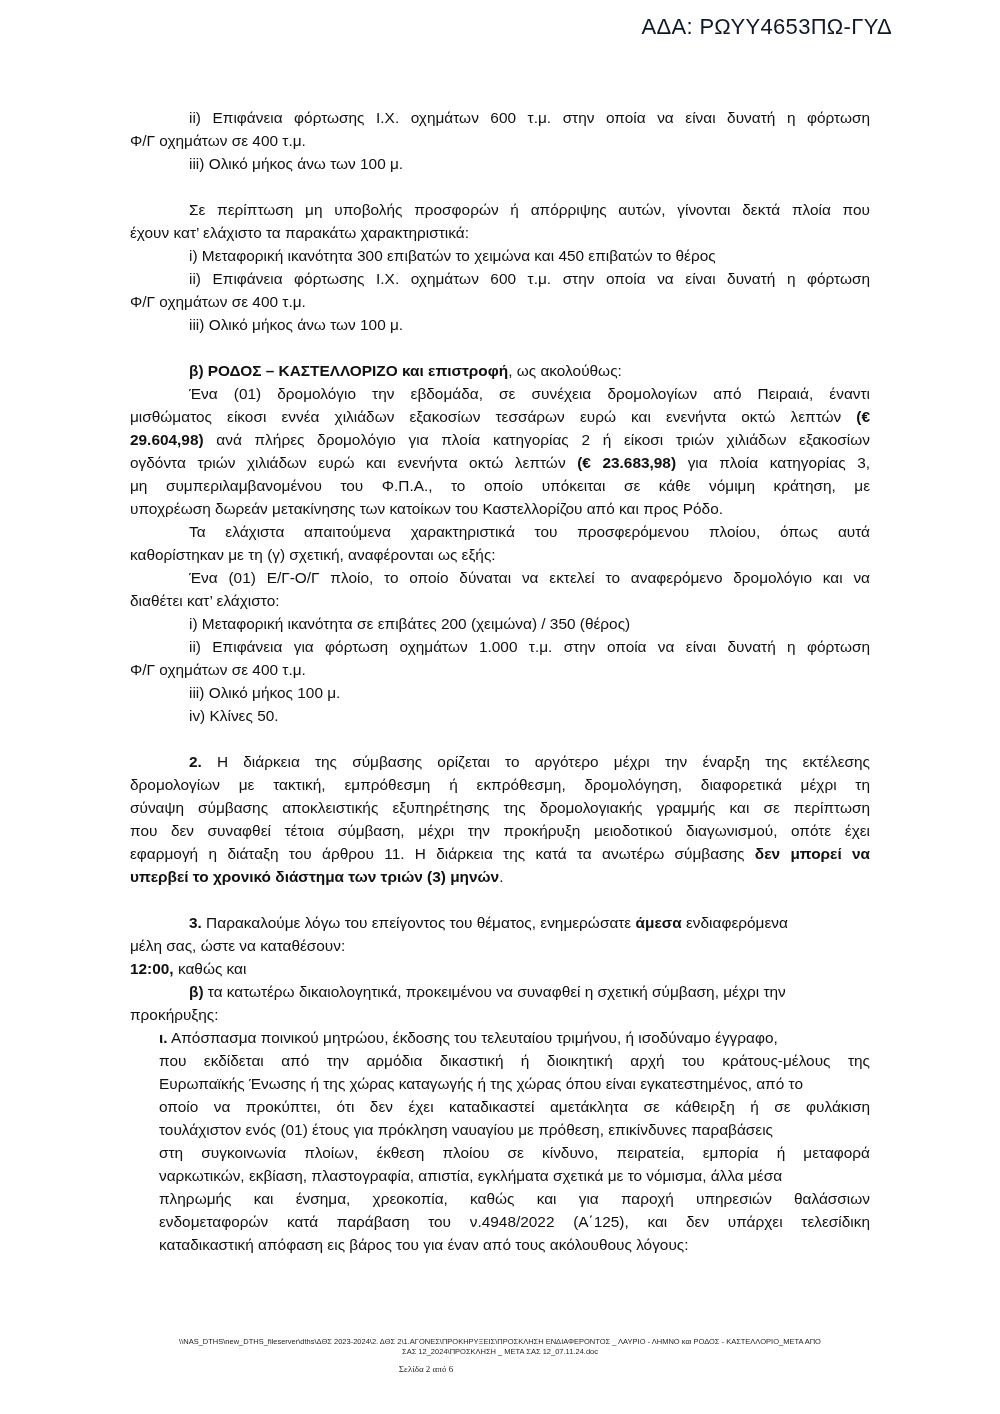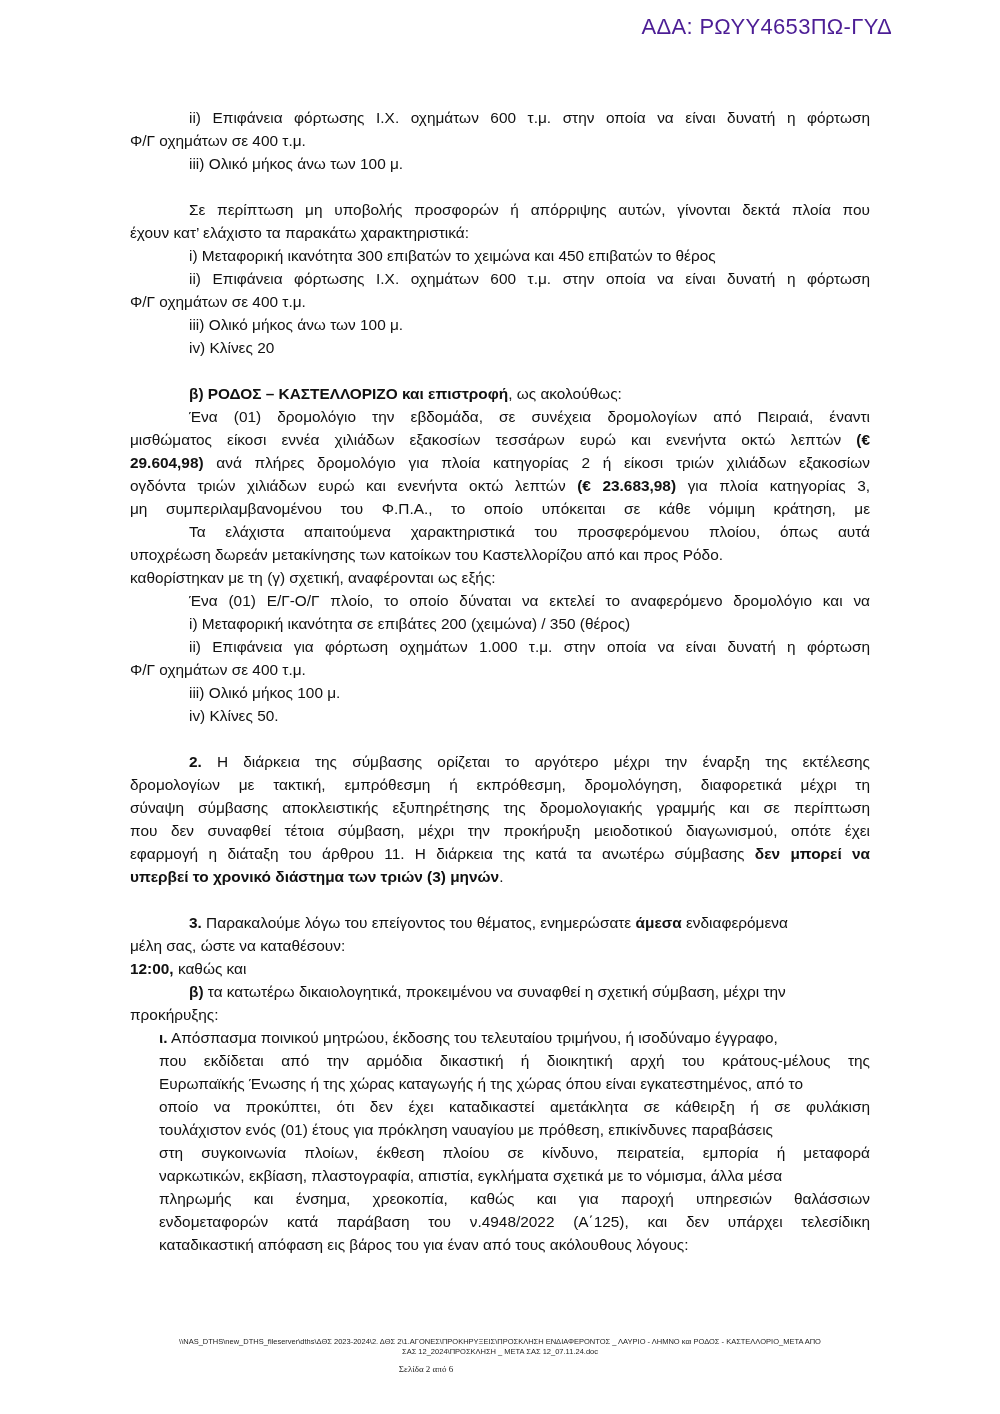--- a/index.html
+++ b/index.html
@@ -1,17 +1,17 @@
 <!DOCTYPE html>
 <html><head>
 <meta charset="utf-8">
 <style>
   html, body { margin: 0; padding: 0; background: #ffffff; }
   body { width: 1000px; height: 1414px; position: relative; overflow: hidden; color: #111; }
-  .ada { position: absolute; top: 14px; right: 108px; font-family: "Liberation Sans", sans-serif; font-size: 22px; letter-spacing: 0.3px; color: #4c1d95; }
+  .ada { position: absolute; top: 14px; right: 108px; font-family: "Liberation Sans", sans-serif; font-size: 22px; letter-spacing: 0.3px; color: #0f172a; }
   .page { position: absolute; left: 130px; top: 106px; width: 740px; font-family: "Liberation Sans", sans-serif; font-size: 15.4px; line-height: 23px; }
   .ln { display: block; white-space: nowrap; height: 23px; }
   .j { text-align: justify; text-align-last: justify; white-space: normal; overflow: hidden; }
   .ind { padding-left: 59px; }
   .ind2 { padding-left: 29px; }
   .gap { height: 23px; }
   b { font-weight: bold; }
   .footer { position: absolute; left: 0; width: 1000px; top: 1337px; text-align: center; font-family: "Liberation Sans", sans-serif; font-size: 7.5px; line-height: 10px; color: #222; }
   .pgnum { position: absolute; left: 0; width: 852px; top: 1364px; text-align: center; font-family: "Liberation Serif", serif; font-size: 9px; color: #222; }
 </style>
@@ -26,33 +26,33 @@
   <span class="ln">Φ/Γ οχημάτων σε 400 τ.μ.</span>
   <span class="ln ind">iii) Ολικό μήκος άνω των 100 μ.</span>
   <span class="ln gap"></span>
 
   <span class="ln j ind">Σε περίπτωση μη υποβολής προσφορών ή απόρριψης αυτών, γίνονται δεκτά πλοία που</span>
   <span class="ln">έχουν κατ’ ελάχιστο  τα παρακάτω χαρακτηριστικά:</span>
   <span class="ln ind">i) Μεταφορική ικανότητα 300 επιβατών το χειμώνα και 450 επιβατών το θέρος</span>
   <span class="ln j ind">ii) Επιφάνεια φόρτωσης Ι.Χ. οχημάτων 600 τ.μ. στην οποία να είναι δυνατή η φόρτωση</span>
   <span class="ln">Φ/Γ οχημάτων σε 400 τ.μ.</span>
   <span class="ln ind">iii) Ολικό μήκος άνω των 100 μ.</span>
-  <span class="ln ind">iv) Κλίνες 20</span>
   <span class="ln gap"></span>
 
   <span class="ln ind"><b>β) ΡΟΔΟΣ – ΚΑΣΤΕΛΛΟΡΙΖΟ και επιστροφή</b><span>, ως ακολούθως:</span></span>
   <span class="ln j ind">Ένα (01) δρομολόγιο την εβδομάδα, σε συνέχεια δρομολογίων από Πειραιά, έναντι</span>
   <span class="ln j"><span>μισθώματος είκοσι εννέα χιλιάδων εξακοσίων τεσσάρων ευρώ και ενενήντα οκτώ λεπτών </span><b>(€</b></span>
   <span class="ln j"><b>29.604,98)</b><span> ανά πλήρες δρομολόγιο για πλοία κατηγορίας 2 ή είκοσι τριών χιλιάδων εξακοσίων</span></span>
   <span class="ln j"><span>ογδόντα τριών χιλιάδων ευρώ και ενενήντα οκτώ λεπτών </span><b>(€ 23.683,98)</b><span> για πλοία κατηγορίας 3,</span></span>
   <span class="ln j">μη συμπεριλαμβανομένου του Φ.Π.Α., το οποίο υπόκειται σε κάθε νόμιμη κράτηση, με</span>
+  <span class="ln">υποχρέωση δωρεάν μετακίνησης των κατοίκων του Καστελλορίζου από και προς Ρόδο.</span>
   <span class="ln j ind">Τα ελάχιστα απαιτούμενα χαρακτηριστικά του προσφερόμενου πλοίου, όπως αυτά</span>
-  <span class="ln">υποχρέωση δωρεάν μετακίνησης των κατοίκων του Καστελλορίζου από και προς Ρόδο.</span>
   <span class="ln">καθορίστηκαν με τη (γ) σχετική, αναφέρονται ως εξής:</span>
   <span class="ln j ind">Ένα (01) Ε/Γ-Ο/Γ πλοίο, το οποίο  δύναται να εκτελεί το αναφερόμενο δρομολόγιο και να</span>
+  <span class="ln">διαθέτει κατ’ ελάχιστο:</span>
   <span class="ln ind">i) Μεταφορική ικανότητα σε επιβάτες 200 (χειμώνα) / 350 (θέρος)</span>
   <span class="ln j ind">ii) Επιφάνεια για φόρτωση οχημάτων 1.000 τ.μ. στην οποία να είναι δυνατή η φόρτωση</span>
   <span class="ln">Φ/Γ οχημάτων σε 400 τ.μ.</span>
   <span class="ln ind">iii) Ολικό μήκος 100 μ.</span>
   <span class="ln ind">iv) Κλίνες 50.</span>
   <span class="ln gap"></span>
 
   <span class="ln j ind"><b>2.</b><span> Η διάρκεια της σύμβασης ορίζεται το αργότερο μέχρι την έναρξη της εκτέλεσης</span></span>
   <span class="ln j">δρομολογίων με τακτική, εμπρόθεσμη ή εκπρόθεσμη, δρομολόγηση, διαφορετικά μέχρι τη</span>
   <span class="ln j">σύναψη σύμβασης αποκλειστικής εξυπηρέτησης της δρομολογιακής γραμμής και σε περίπτωση</span>

